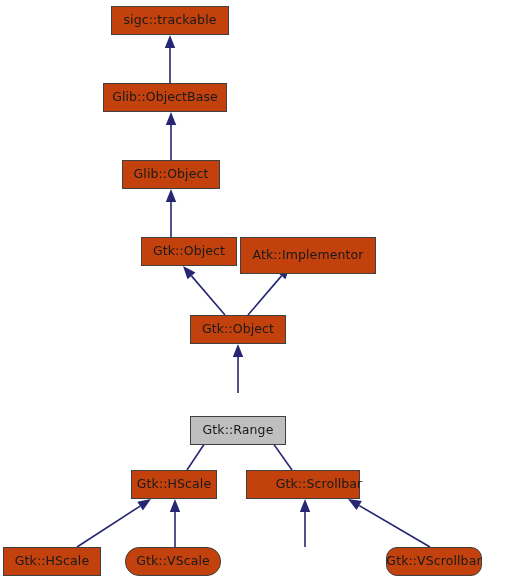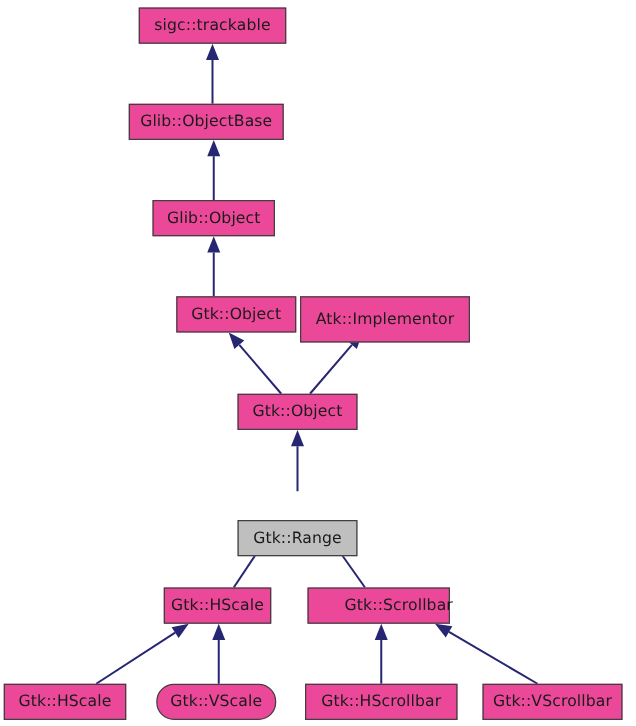--- a/index.html
+++ b/index.html
@@ -21,21 +21,21 @@
     position: absolute;
     left: 0;
     top: 0;
     width: 509px;
     height: 581px;
   }
   .node {
     position: absolute;
     box-sizing: border-box;
     border: 1px solid #404040;
-    background: #ec4899;
+    background: #c2410c;
     color: #1a1a1a;
     display: flex;
     align-items: center;
     justify-content: center;
     font-size: 12.5px;
     line-height: 1;
     letter-spacing: 0.1px;
     white-space: nowrap;
     z-index: 5;
   }
@@ -128,19 +128,16 @@
     </div>
     <div class="node" style="left: 246px; top: 470px; width: 114px; height: 29px; padding-left: 32px;">
       <span class="label">Gtk::Scrollbar</span>
     </div>
     <div class="node" style="left: 3px; top: 547px; width: 98px; height: 29px;">
       <span class="label">Gtk::HScale</span>
     </div>
     <div class="node" style="left: 125px; top: 547px; width: 96px; height: 29px; border-radius: 14px;">
       <span class="label">Gtk::VScale</span>
     </div>
-    <div class="node" style="left: 244px; top: 547px; width: 122px; height: 29px;">
-      <span class="label">Gtk::HScrollbar</span>
-    </div>
-    <div class="node" style="left: 386px; top: 547px; width: 112px; height: 29px;">
+    <div class="node" style="left: 386px; top: 547px; width: 96px; height: 29px; border-radius: 11px;">
       <span class="label">Gtk::VScrollbar</span>
     </div>
   </div>
 
 </body></html>

